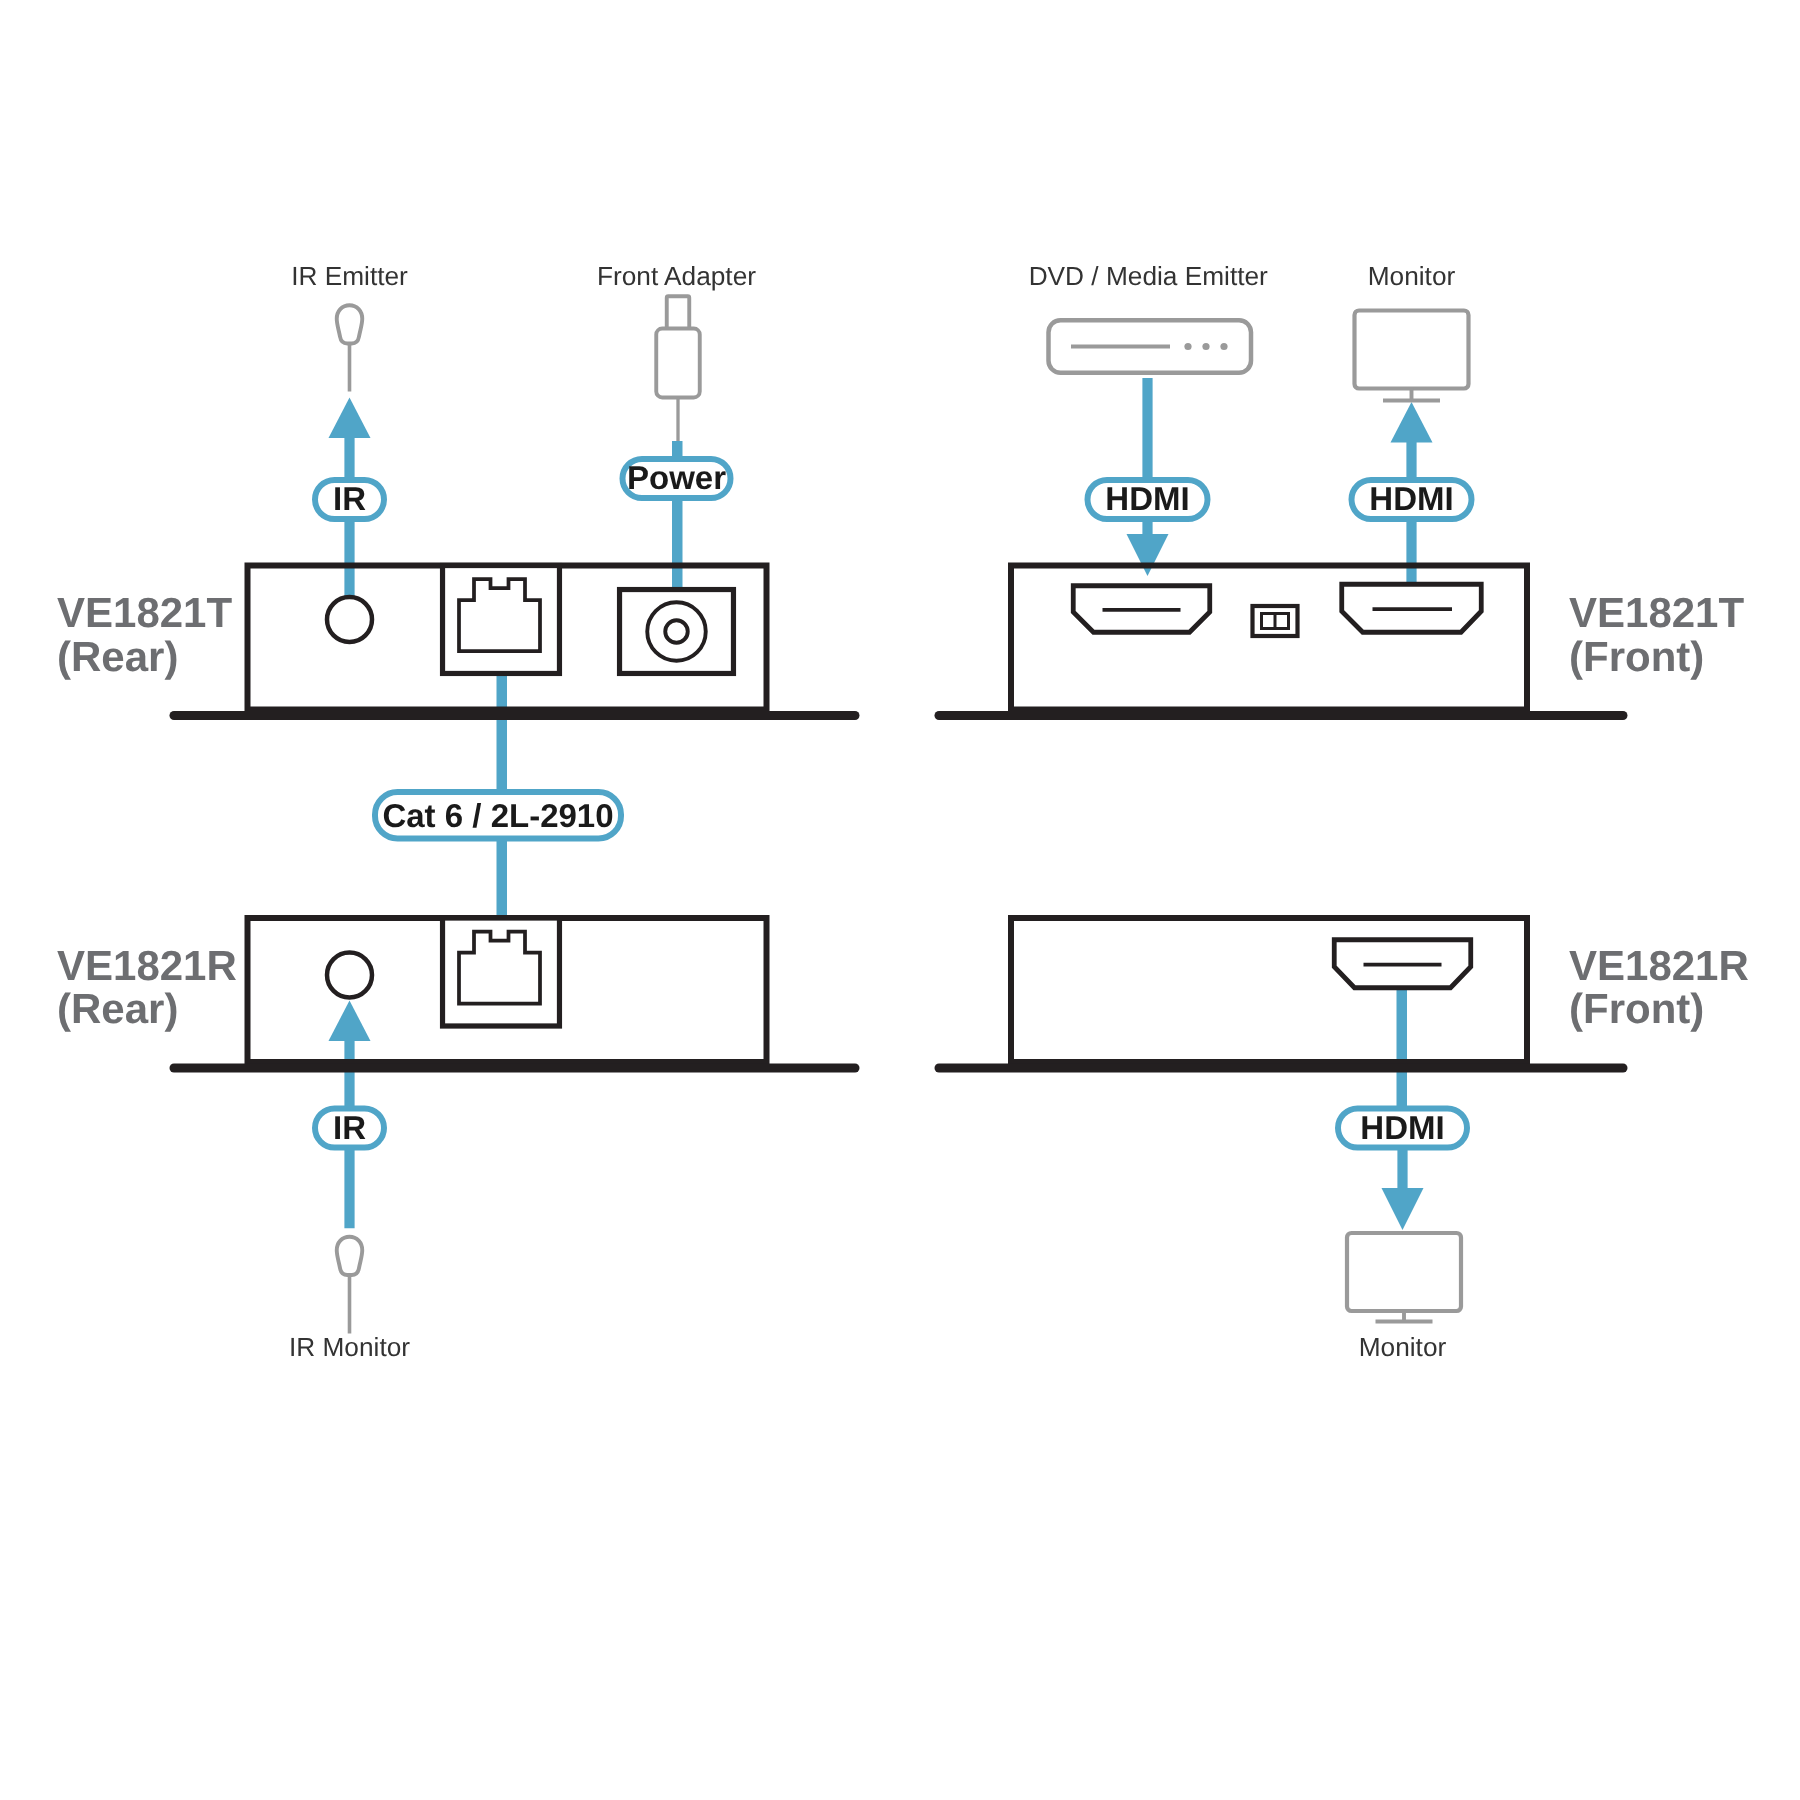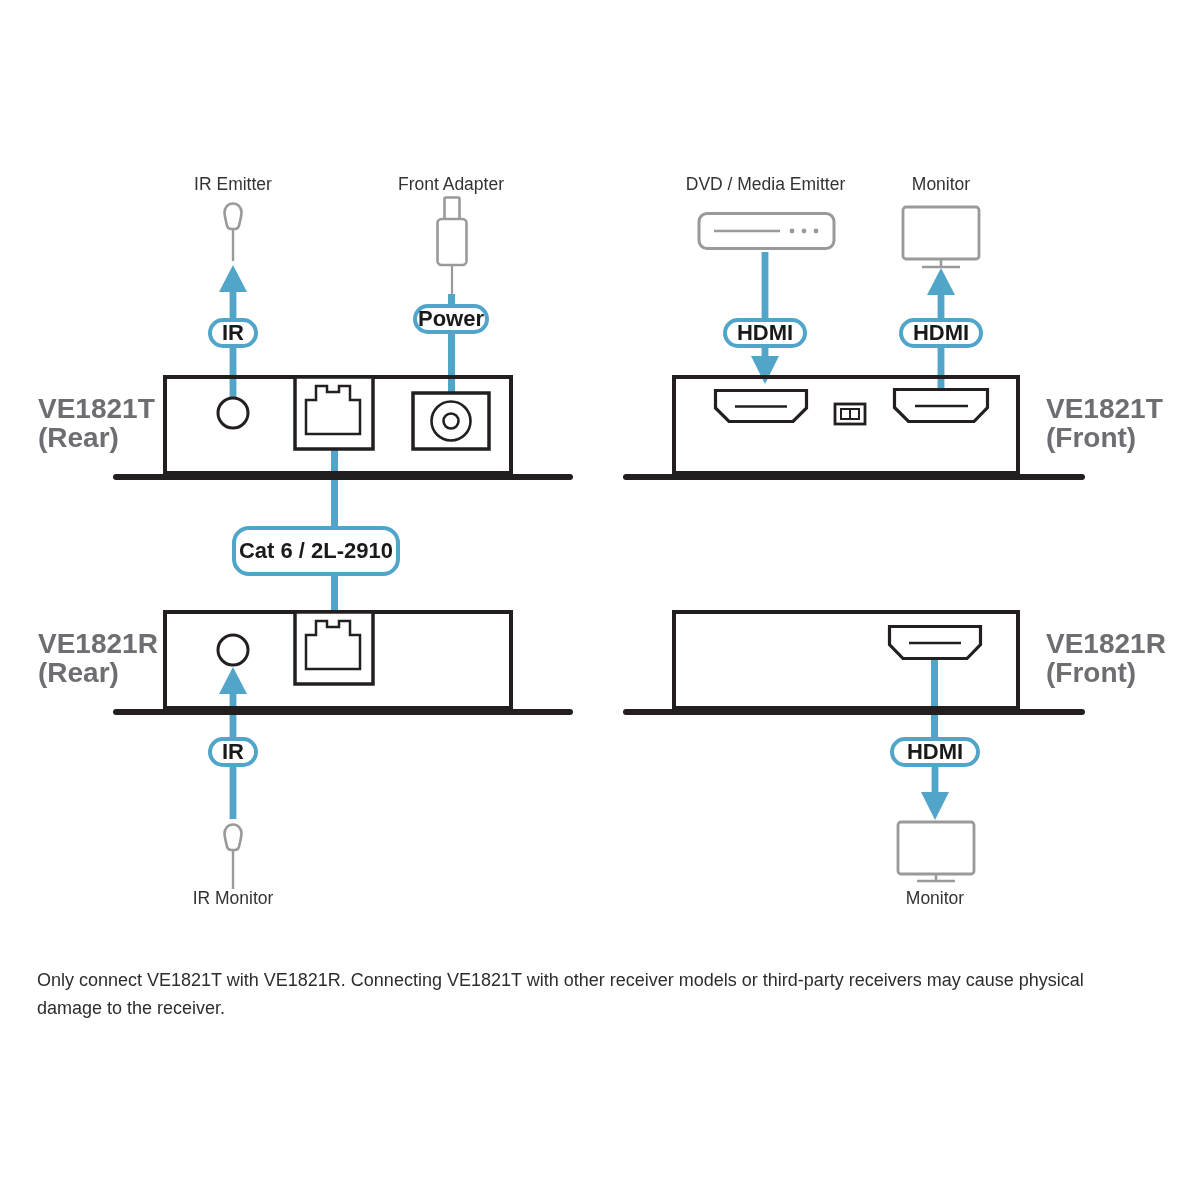--- a/index.html
+++ b/index.html
@@ -112,21 +112,21 @@
     <path d="M2.5 2.5 H95.5 V20.5 L82 34.5 H16.5 L2.5 20.5 Z" fill="#ffffff" stroke="#231F20" stroke-width="3.2"></path>
     <line x1="23" y1="19" x2="76" y2="19" stroke="#231F20" stroke-width="2.5"></line>
   </svg>
 
   <div class="devlabel" style="left:1046px;top:394px;">
     <div>VE1821T</div>
     <div>(Front)</div>
   </div>
 
   <div class="blueline" style="left:331px;top:448px;height:164px;"></div>
-  <div class="badge" style="left:232px;top:526px;width:168px;height:50px;border-radius:17px;">Cat 6 / 2L-2910</div>
+  <div class="badge" style="left:248px;top:526px;width:168px;height:35px;border-radius:17px;">Cat 6 / 2L-2910</div>
 
   <div class="devbox" style="left:163px;top:610px;width:350px;height:100px;"></div>
   <div class="baseline" style="left:113px;top:709px;width:460px;"></div>
 
   <svg class="port" style="left:215px;top:632px;" width="36" height="36">
     <circle cx="18" cy="18" r="15" fill="#ffffff" stroke="#231F20" stroke-width="3"></circle>
   </svg>
   <svg class="port" style="left:293px;top:610px;" width="82" height="76">
     <rect x="2" y="2" width="78" height="72" fill="#ffffff" stroke="#231F20" stroke-width="3.5"></rect>
     <path d="M13 59 V25 H23 V11 H34 V17 H46 V11 H57 V25 H67 V59 Z" fill="#ffffff" stroke="#231F20" stroke-width="2.5"></path>
@@ -169,15 +169,14 @@
     <polygon points="1,28 29,28 15,56" fill="#50A5C8"></polygon>
   </svg>
 
   <svg class="icon" style="left:896px;top:820px;" width="80" height="66">
     <rect x="2" y="2" width="76" height="52" rx="3" fill="#ffffff" stroke="#9A9A9A" stroke-width="2.8"></rect>
     <line x1="40" y1="54" x2="40" y2="61" stroke="#9A9A9A" stroke-width="2.6"></line>
     <line x1="21" y1="61" x2="59" y2="61" stroke="#9A9A9A" stroke-width="2.6"></line>
   </svg>
   <div class="toplabel" style="left:855px;top:888px;width:160px;">Monitor</div>
 
-  <div class="note" style="left:37px;top:966px;width:1075px;">Only connect VE1821T with VE1821R. Connecting VE1821T with other receiver models or third-party receivers may cause physical damage to the receiver.</div>
 
 </div>
 
 </body></html>

